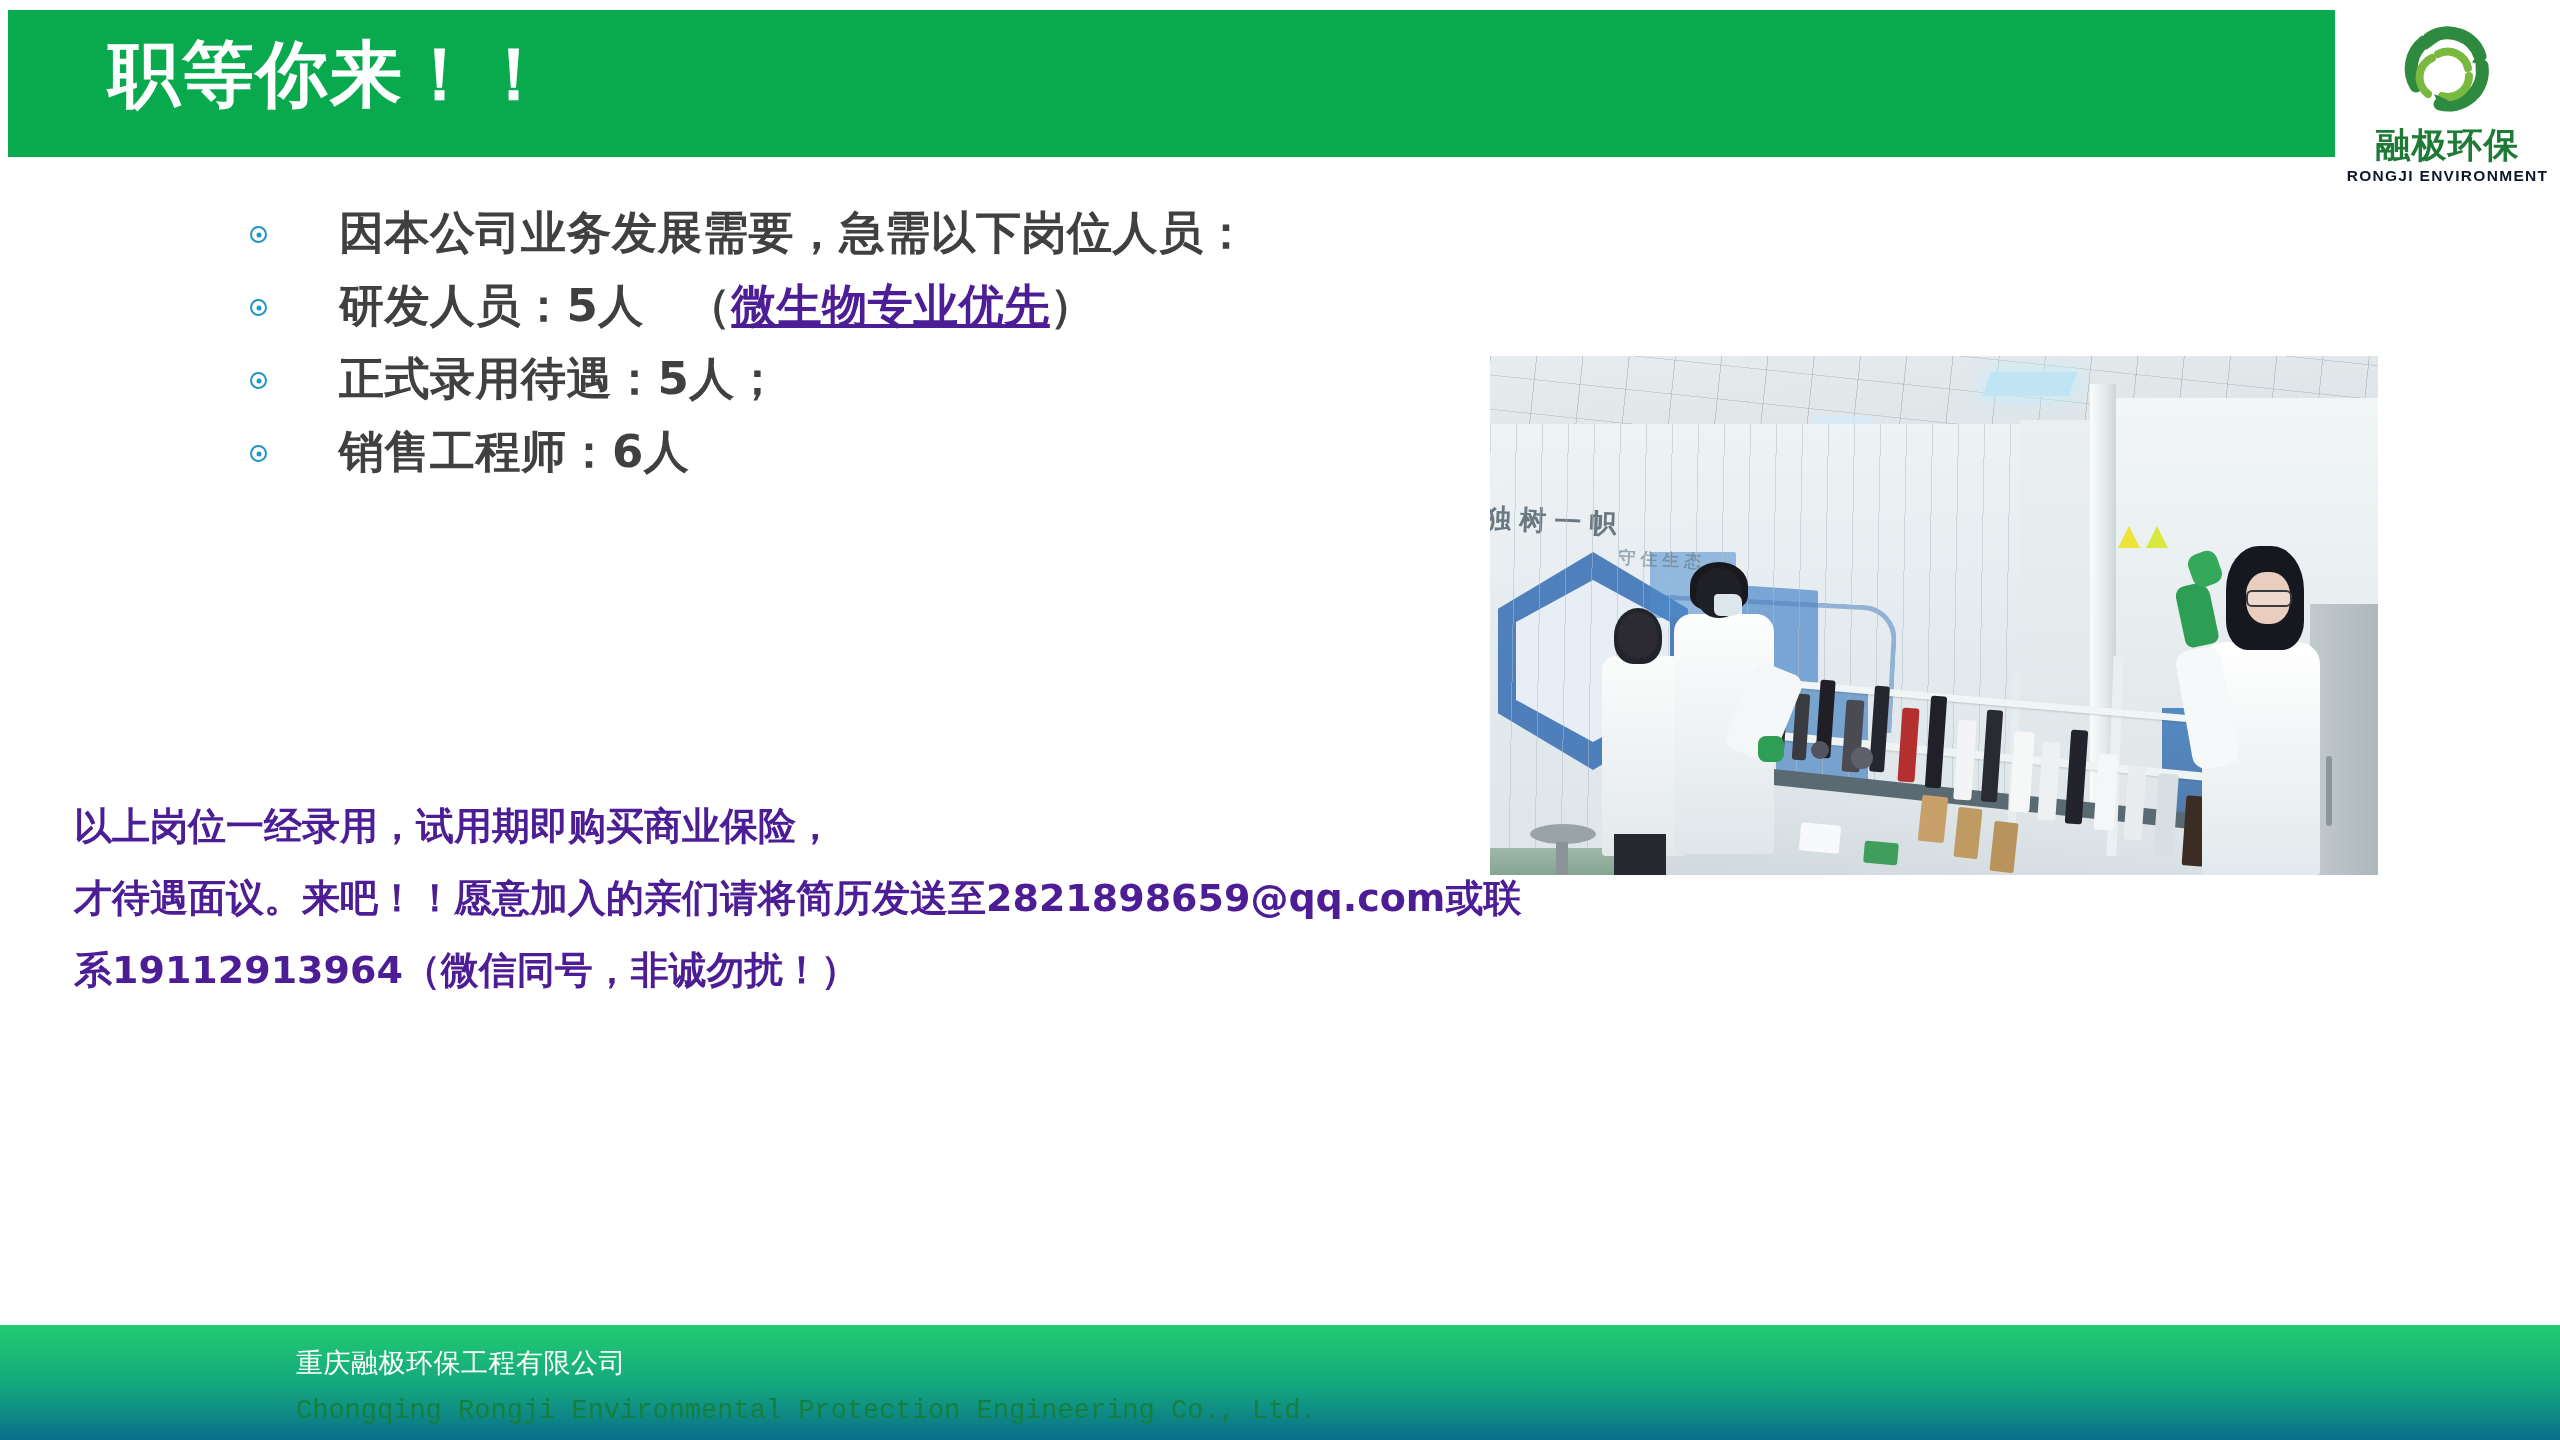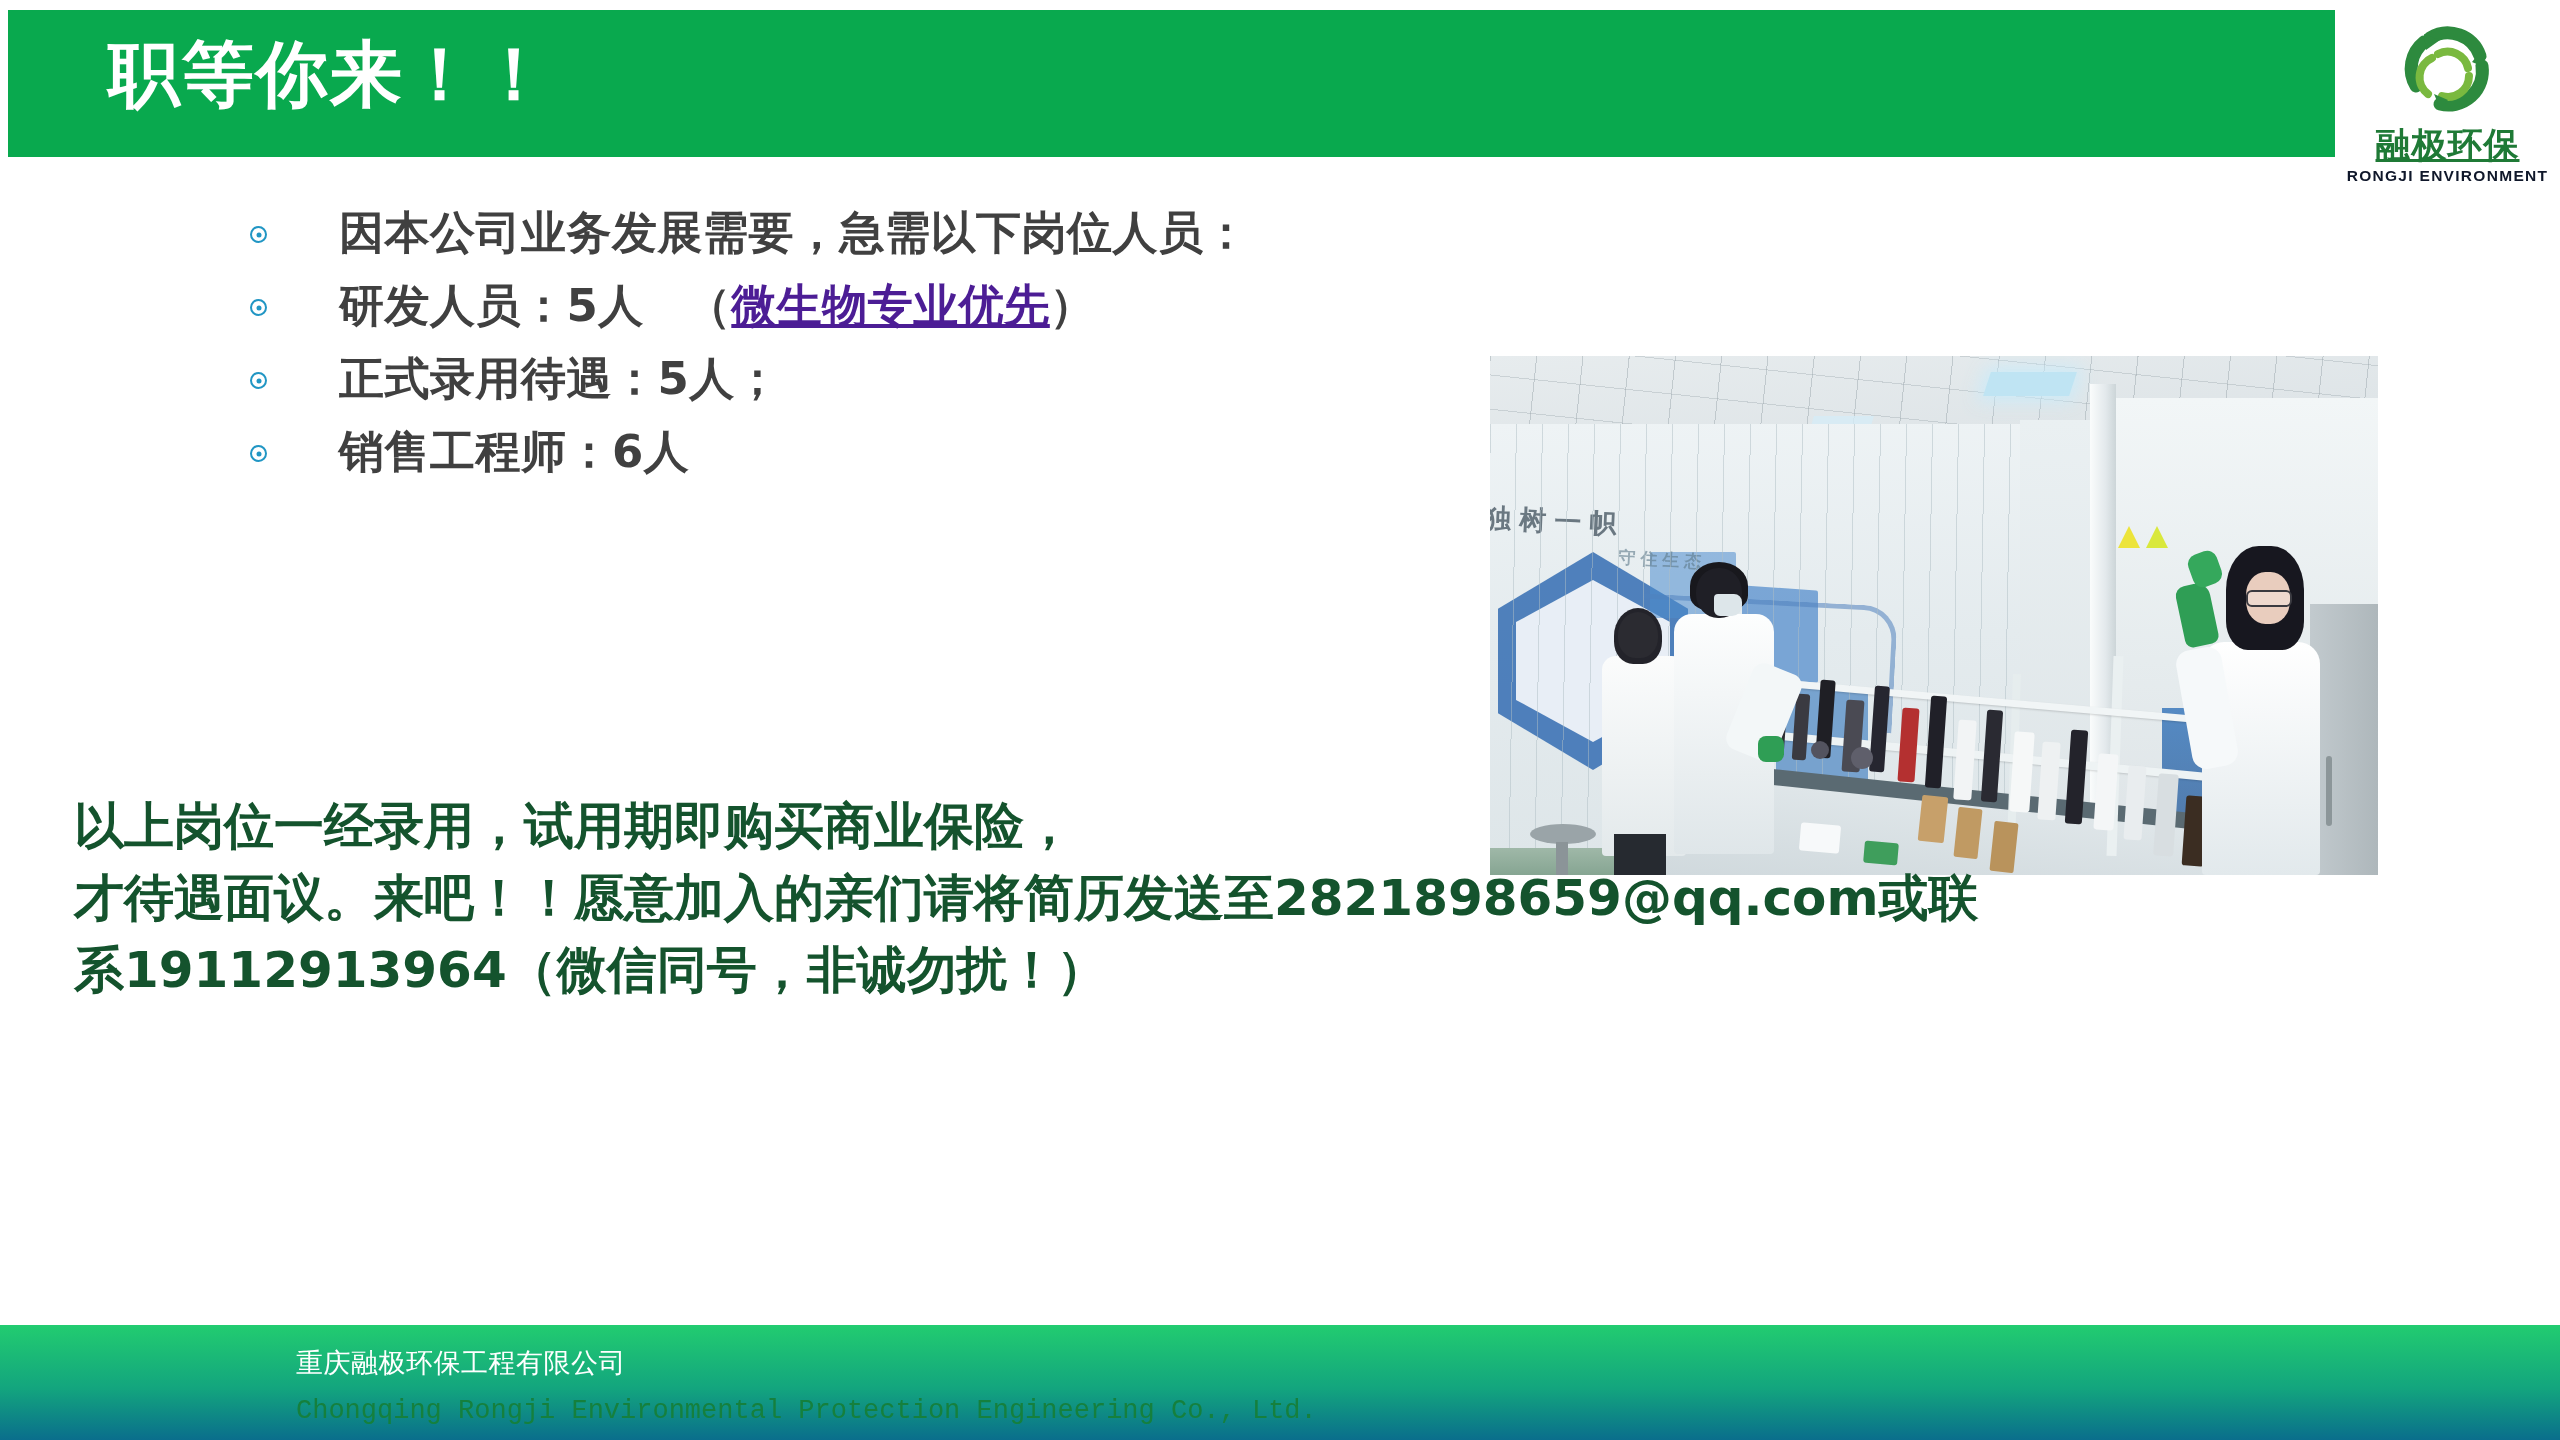--- a/index.html
+++ b/index.html
@@ -60,21 +60,20 @@
     margin-bottom: 2px;
   }
   #logo-cn {
     font-size: 35px;
     font-weight: 700;
     color: #1f7a36;
     letter-spacing: 1px;
     line-height: 38px;
     font-family: "DejaVu Sans", "Liberation Sans", sans-serif;
     white-space: nowrap;
-    text-decoration: underline;
   }
   #logo-en {
     font-size: 15.5px;
     font-weight: 700;
     color: #0f172a;
     letter-spacing: 1.3px;
     line-height: 20px;
     margin-top: 2px;
     white-space: nowrap;
     font-family: "Liberation Sans", sans-serif;
@@ -295,22 +294,22 @@
   #ph-stool { left: 40px; top: 468px; width: 66px; height: 20px; background: #9aa4a8; border-radius: 50%; }
   #ph-stool-leg { left: 66px; top: 486px; width: 12px; height: 34px; background: #8b9498; }
   #ph-floor { left: 0; top: 492px; width: 300px; height: 27px; background: linear-gradient(180deg,#9fb8a8,#86a592); }
 
   
   #red-paragraph {
     position: absolute;
     left: 74px;
     top: 790px;
     width: 2430px;
-    color: #14532d;
-    font-size: 50px;
+    color: #4c1d95;
+    font-size: 38px;
     font-weight: 700;
     line-height: 72px;
     letter-spacing: 0px;
     font-family: "DejaVu Sans", "Liberation Sans", sans-serif;
   }
   #red-paragraph .rp-line { white-space: nowrap; }
 
   
   #footer-bar {
     position: absolute;

